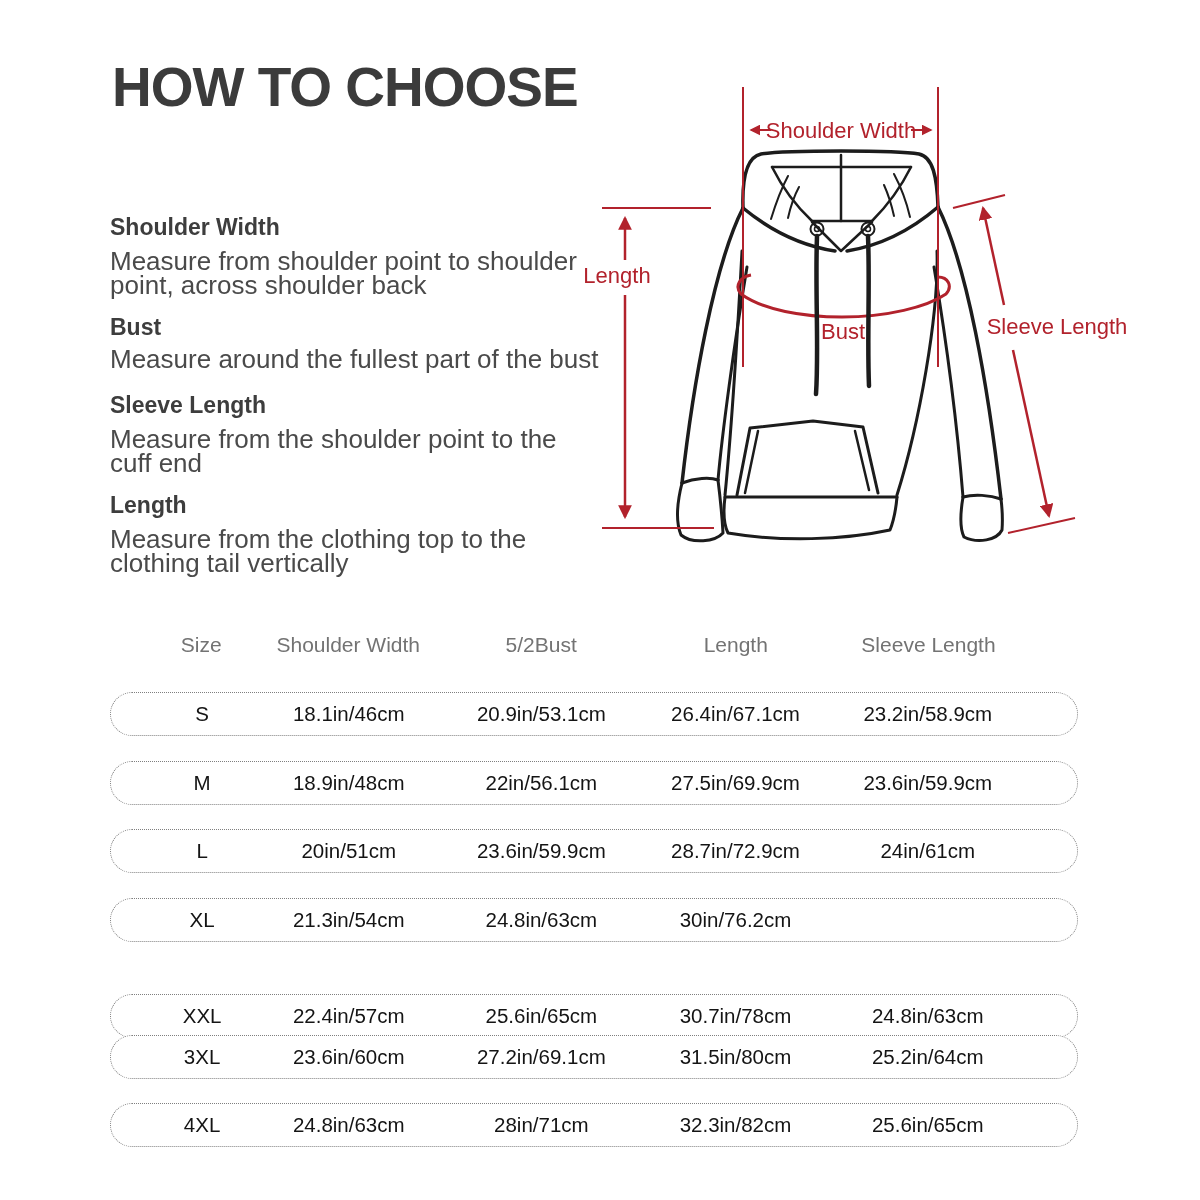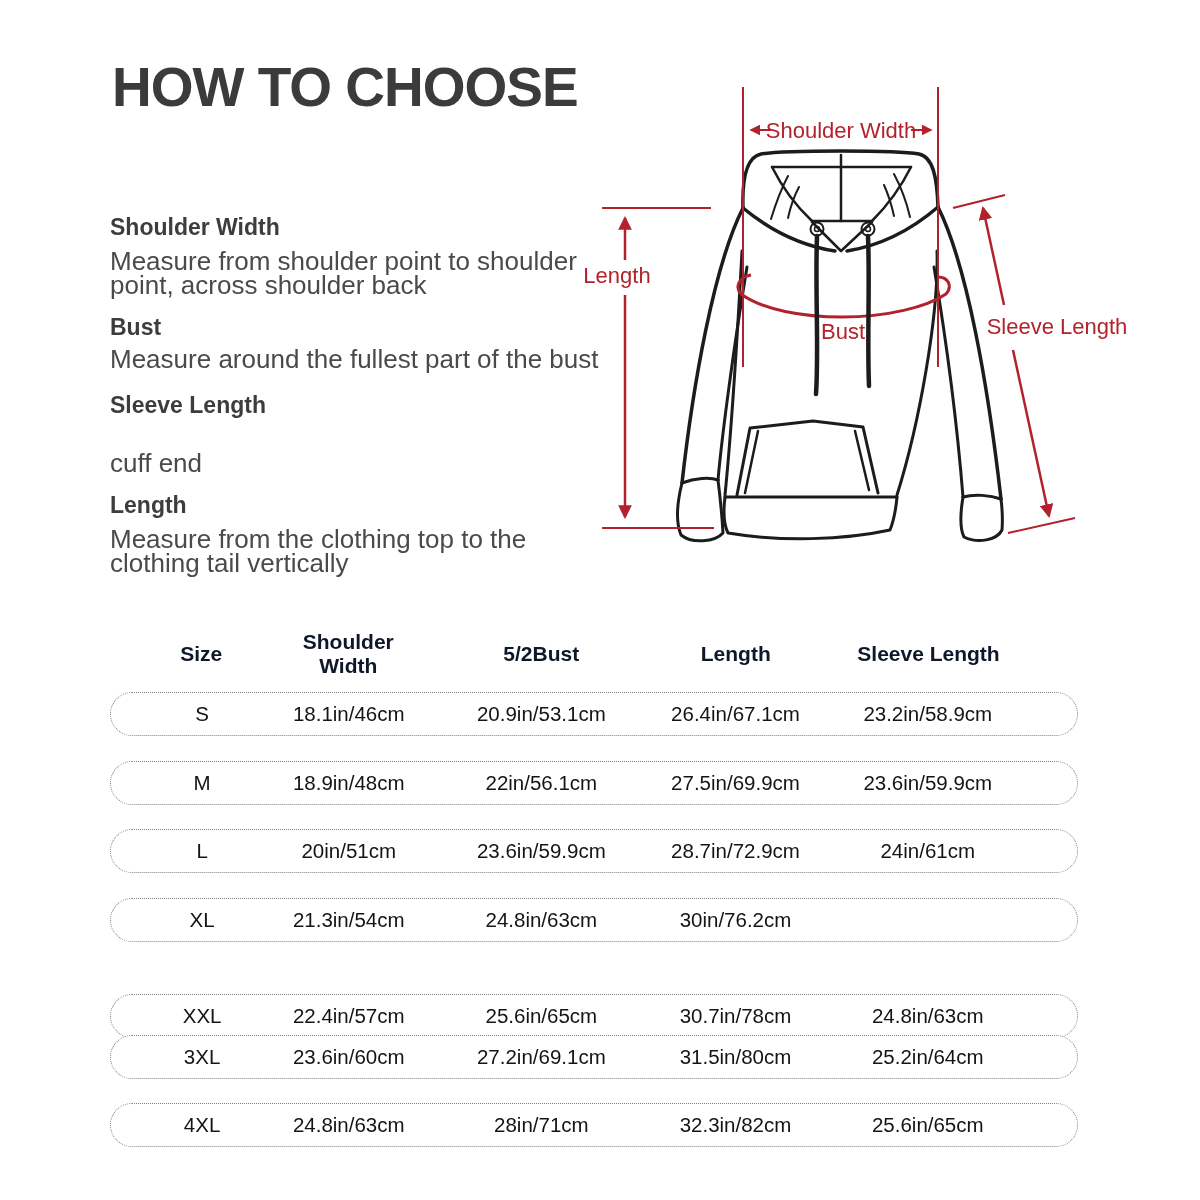--- a/index.html
+++ b/index.html
@@ -25,21 +25,21 @@
   .arrhead{fill:var(--accent,#b2222c);}
   .diagram text{
     font-family:"Liberation Sans","DejaVu Sans",sans-serif;
     font-size:22px;fill:var(--accent,#b2222c);stroke:none;text-anchor:middle;
   }
   .table-header,.size-row{
     position:absolute;left:110px;width:968px;
     display:grid;grid-template-columns:17% 17.5% 20.1% 20.1% 25.3%;
     align-items:center;
   }
-  .table-header{top:630px;height:30px;font-size:21px;font-weight:bold;color:#0f172a;}
+  .table-header{top:630px;height:30px;font-size:21px;font-weight:normal;color:#737373;}
   .size-row{height:44px;border:1px dotted #7f7f7f;border-radius:22px;
     font-size:20.5px;color:#141414;box-sizing:border-box;background:#fff;}
   .cell{text-align:center;}
   .c1{padding-left:18px;}
   .c2{padding-right:22px;}
   .c5{padding-right:54px;}
 </style>
 </head>
 <body>
 
@@ -50,20 +50,21 @@
   </div>
 
   <div class="def-term" style="top:216px">Shoulder Width</div>
   <div class="def-line" style="top:248px">Measure from shoulder point to shoulder</div>
   <div class="def-line" style="top:272px">point, across shoulder back</div>
 
   <div class="def-term" style="top:316px">Bust</div>
   <div class="def-line" style="top:346px">Measure around the fullest part of the bust</div>
 
   <div class="def-term" style="top:394px">Sleeve Length</div>
+  <div class="def-line" style="top:426px">Measure from the shoulder point to the</div>
   <div class="def-line" style="top:450px">cuff end</div>
 
   <div class="def-term" style="top:494px">Length</div>
   <div class="def-line" style="top:526px">Measure from the clothing top to the</div>
   <div class="def-line" style="top:550px">clothing tail vertically</div>
 
   <svg class="diagram" width="610" height="545" viewBox="0 0 610 545">
     <defs>
       <marker id="arr" viewBox="0 0 10 10" refX="8.5" refY="5" markerWidth="5.5" markerHeight="5.5" orient="auto-start-reverse">
         <path class="arrhead" d="M0 0 L10 5 L0 10 z"></path>

